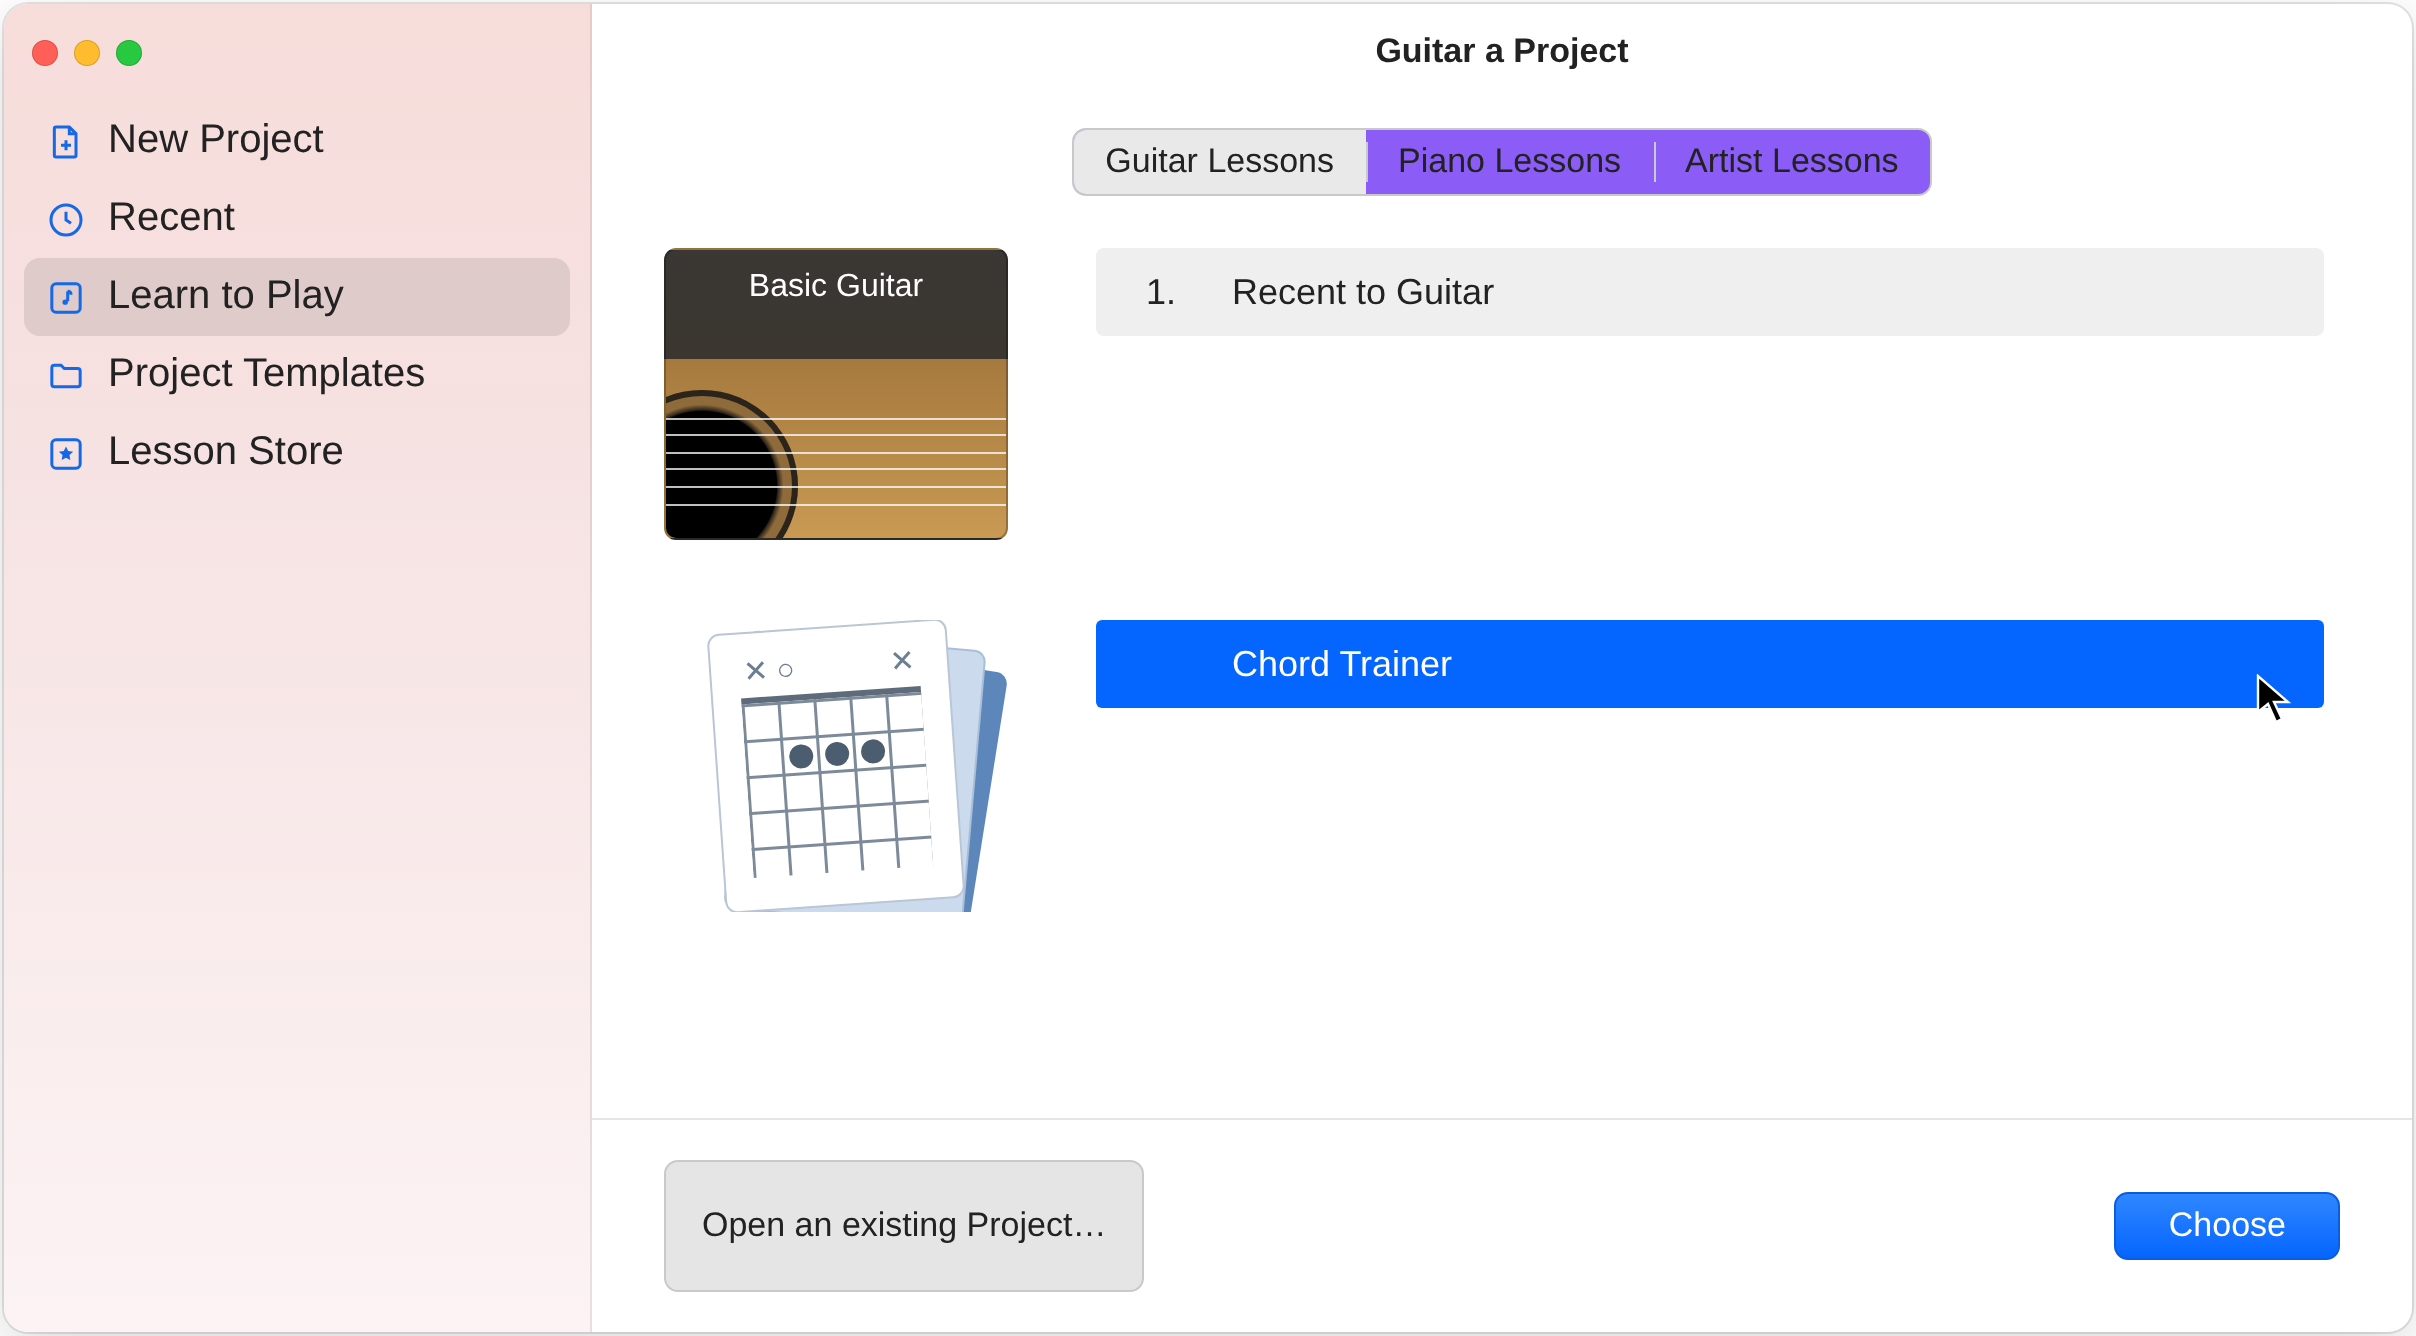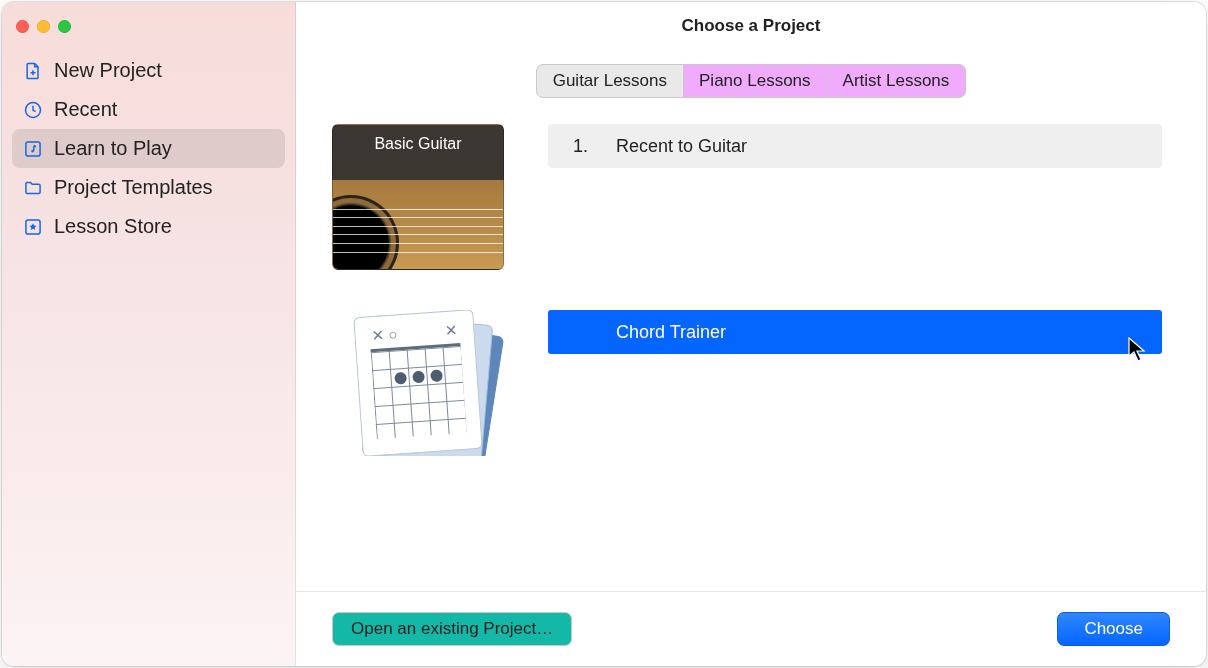--- a/index.html
+++ b/index.html
@@ -63,21 +63,21 @@
     .seg-wrap {
       display: flex;
       justify-content: center;
       padding: 14px 0 26px 0;
     }
     .seg {
       display: flex;
       border: 1px solid #c9c9c9;
       border-radius: 7px;
       overflow: hidden;
-      background: #f0abfc;
+      background: #8b5cf6;
     }
     .seg button {
       border: none;
       background: transparent;
       padding: 6px 16px;
       font-size: 17px;
       color: #222;
       cursor: default;
       position: relative;
     }
@@ -176,24 +176,24 @@
     .lesson.selected .num { visibility: hidden; }
     .footer {
       border-top: 1px solid rgba(0,0,0,0.1);
       padding: 20px 36px;
       display: flex;
       justify-content: space-between;
       align-items: center;
     }
     .btn {
       font-size: 17px;
-      padding: 6px 18px;
+      padding: 22px 18px;
       border-radius: 7px;
       border: 1px solid #c9c9c9;
-      background: #14b8a6;
+      background: #e5e5e5;
       color: #222;
       cursor: default;
     }
     .btn.primary {
       background: linear-gradient(180deg, #2f87ff, #0565ff);
       border: 1px solid #0a5de0;
       color: #fff;
       padding: 6px 26px;
     }
     .cursor {
@@ -263,21 +263,21 @@
             <path d="M12 7.5l1.3 2.7 3 .4-2.2 2 .5 3L12 14.2 9.4 15.6l.5-3-2.2-2 3-.4L12 7.5z" fill="currentColor" stroke="none"></path>
           </svg>
         </span>
         <span>Lesson Store</span>
       </div>
     </div>
   </aside>
 
   <main class="main">
     <div class="titlebar">
-      <h1>Choose a Project</h1>
+      <h1>Guitar a Project</h1>
     </div>
 
     <div class="seg-wrap">
       <div class="seg">
         <button class="active">Guitar Lessons</button>
         <button>Piano Lessons</button>
         <button>Artist Lessons</button>
       </div>
     </div>
 

